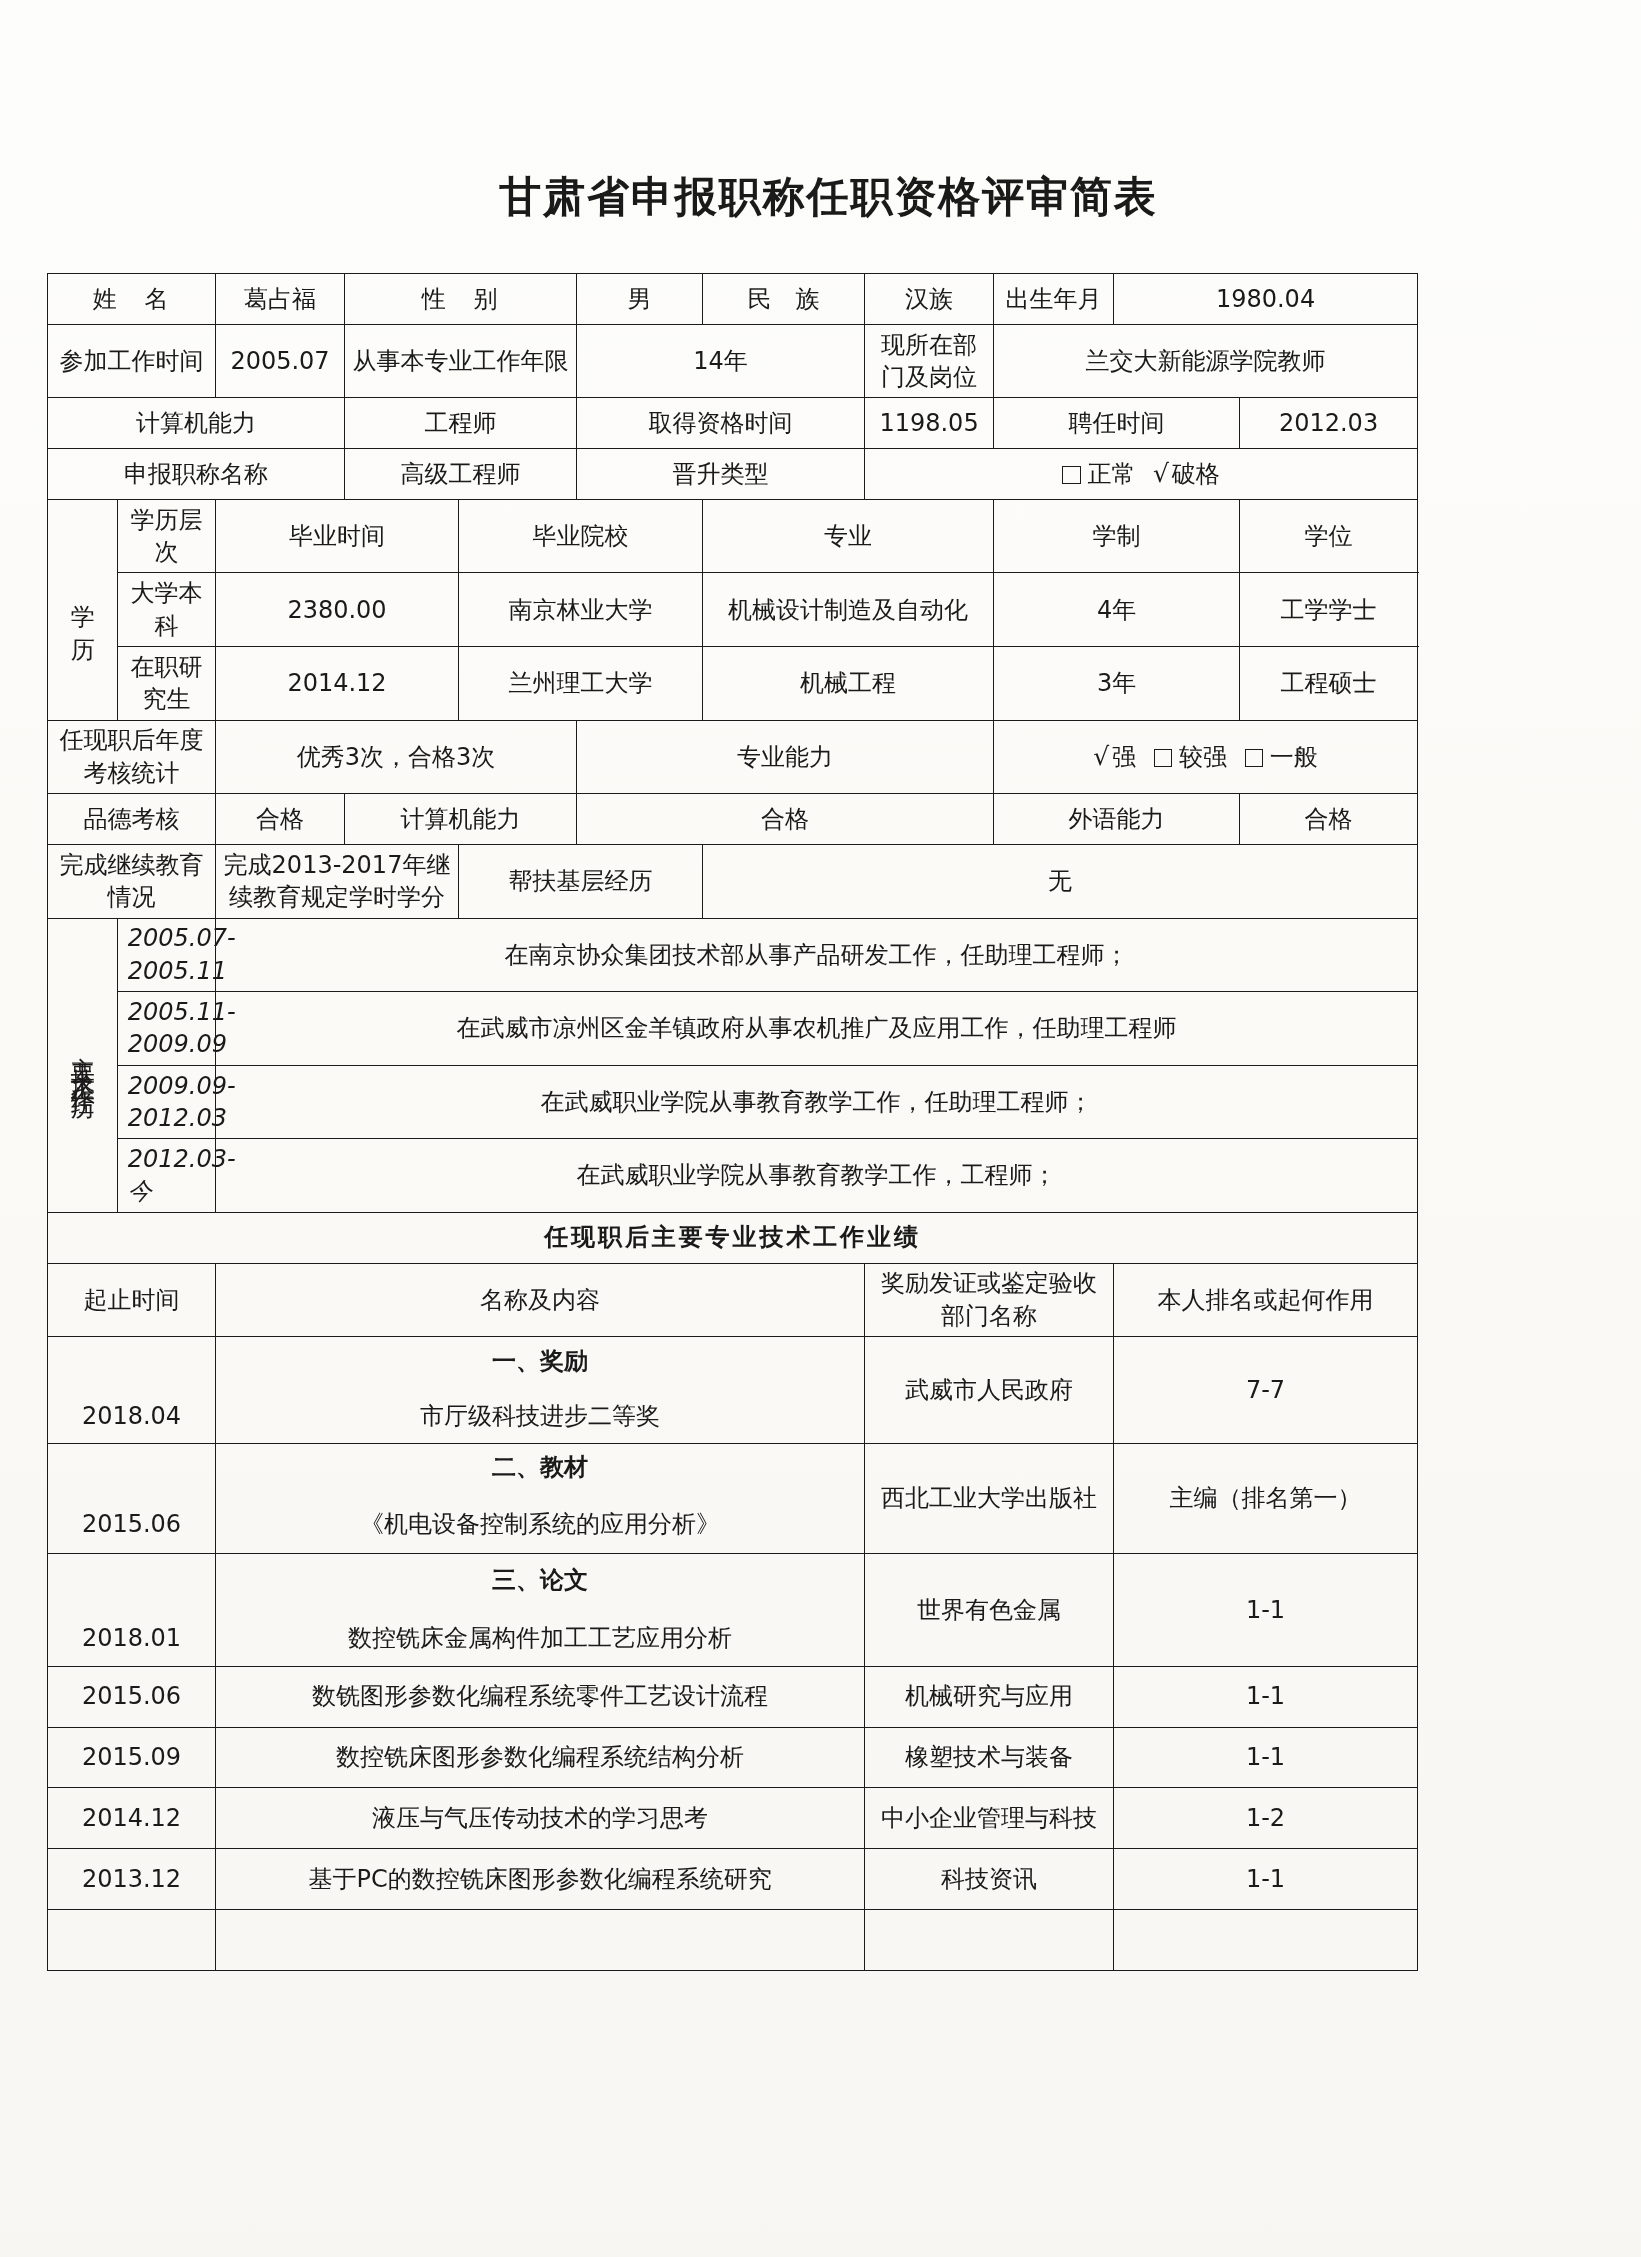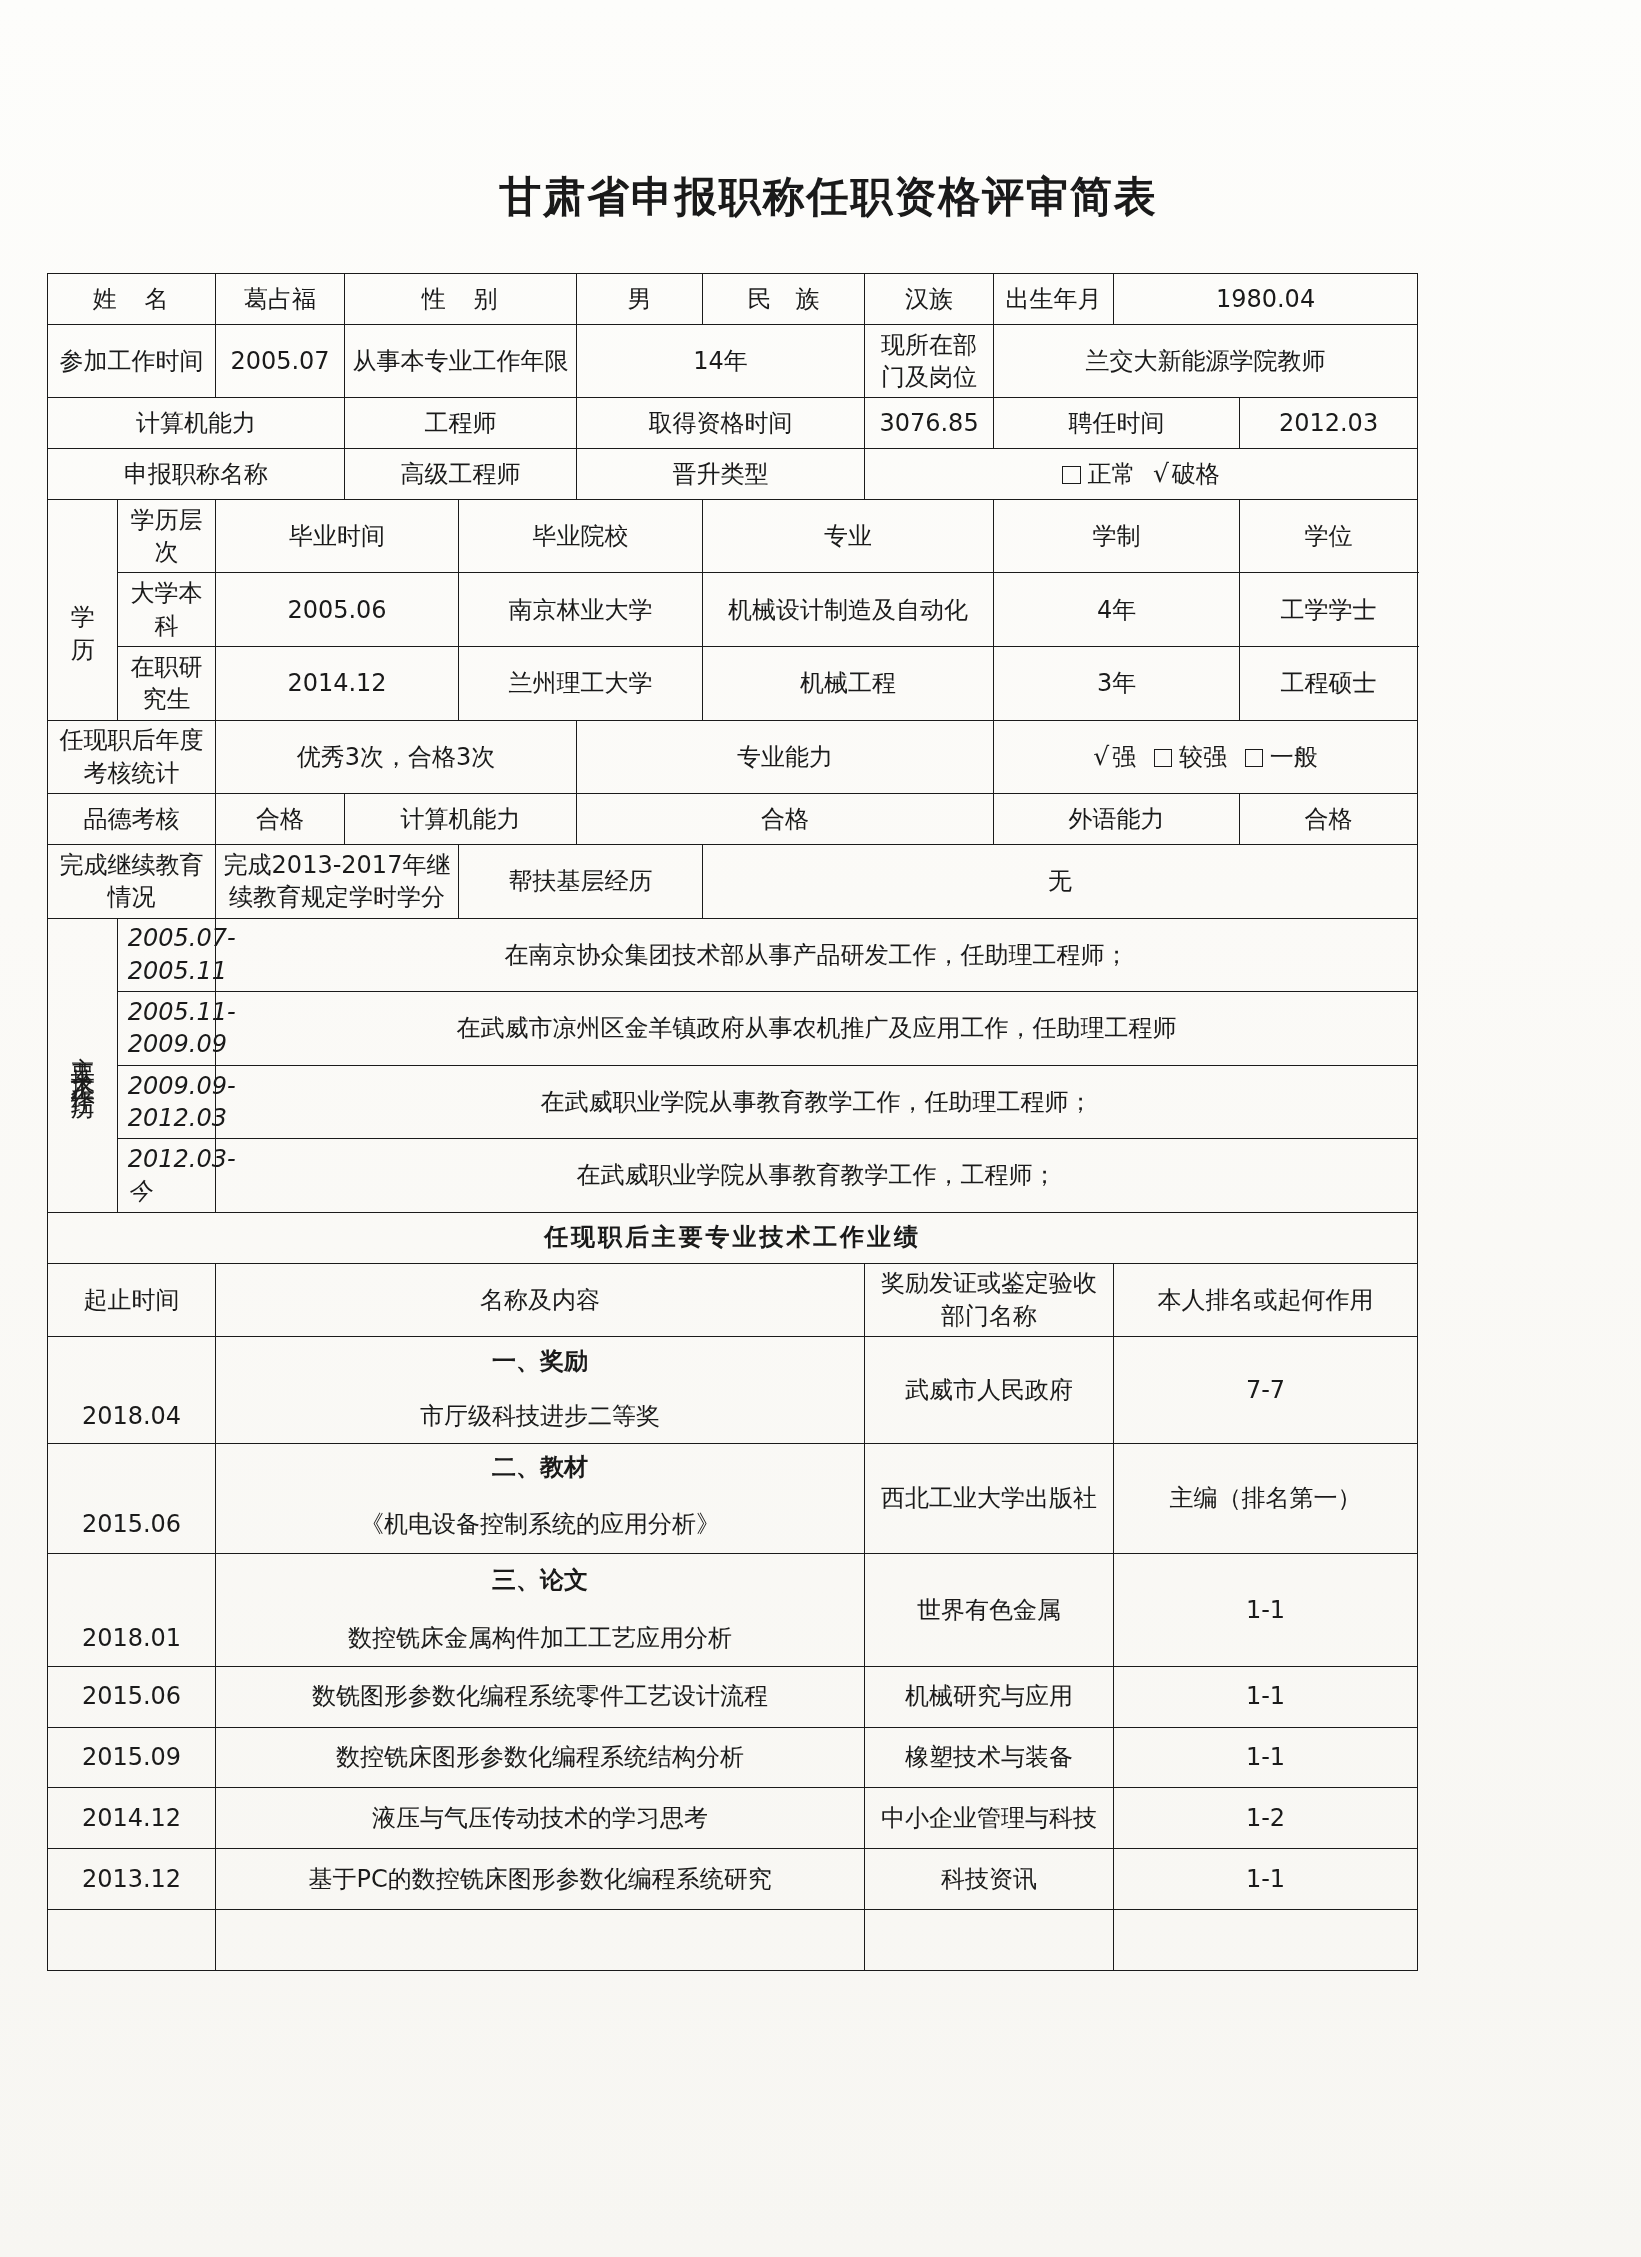--- a/index.html
+++ b/index.html
@@ -106,21 +106,21 @@
       <td colspan="2" class="tall two-line">从事本专业工作年限</td>
       <td colspan="2" class="tall">14年</td>
       <td class="tall two-line">现所在部门及岗位</td>
       <td colspan="3" class="tall two-line">兰交大新能源学院教师</td>
     </tr>
 
     <tr>
       <td colspan="3">计算机能力</td>
       <td colspan="2">工程师</td>
       <td colspan="2">取得资格时间</td>
-      <td>3076.85</td>
+      <td>1198.05</td>
       <td colspan="2">聘任时间</td>
       <td>2012.03</td>
     </tr>
 
     <tr>
       <td colspan="3">申报职称名称</td>
       <td colspan="2">高级工程师</td>
       <td colspan="2">晋升类型</td>
       <td colspan="4">
         <span class="chk"><span class="box"></span><span>正常</span></span>
@@ -135,21 +135,21 @@
       <td class="two-line">学历层次</td>
       <td colspan="2">毕业时间</td>
       <td colspan="2">毕业院校</td>
       <td colspan="2">专业</td>
       <td colspan="2">学制</td>
       <td colspan="2">学位</td>
     </tr>
 
     <tr>
       <td class="tall two-line">大学本科</td>
-      <td colspan="2" class="tall">2005.06</td>
+      <td colspan="2" class="tall">2380.00</td>
       <td colspan="2" class="tall">南京林业大学</td>
       <td colspan="2" class="tall">机械设计制造及自动化</td>
       <td colspan="2" class="tall">4年</td>
       <td colspan="2" class="tall">工学学士</td>
     </tr>
 
     <tr>
       <td class="tall two-line">在职研究生</td>
       <td colspan="2" class="tall">2014.12</td>
       <td colspan="2" class="tall">兰州理工大学</td>

